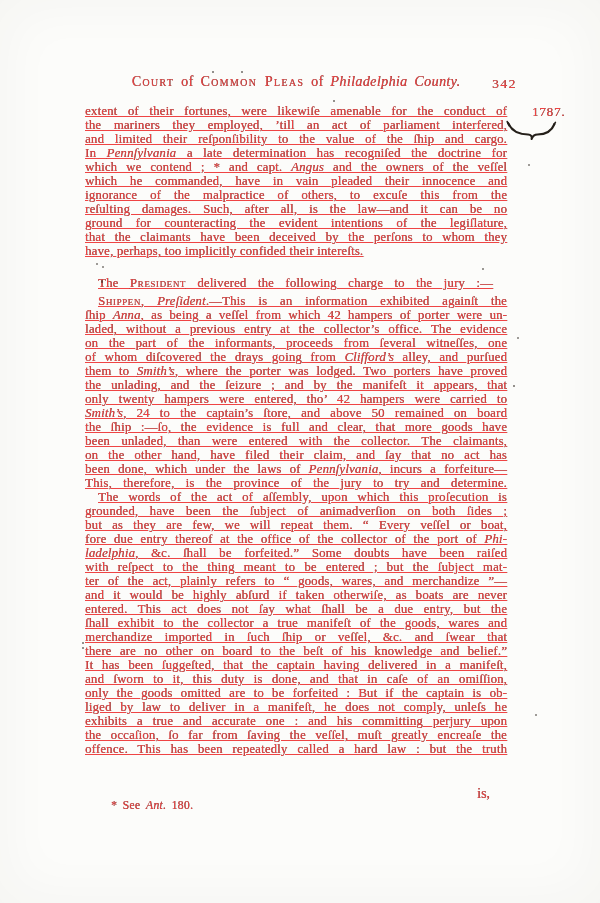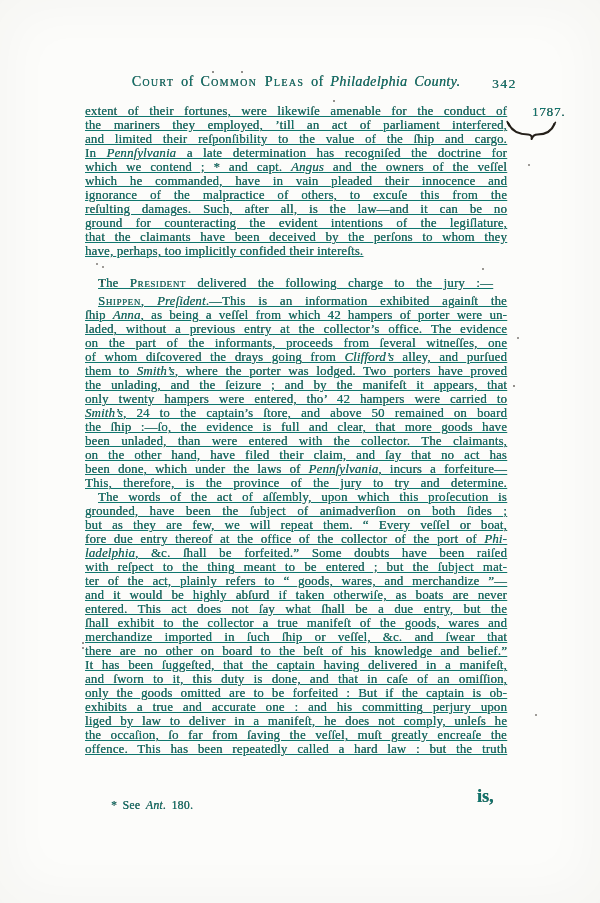--- a/index.html
+++ b/index.html
@@ -5,21 +5,21 @@
   html,body { margin:0; padding:0; }
   body {
     width:600px; height:903px;
     background:#e9e7e2;
     font-family:"Liberation Serif","DejaVu Serif",serif;
   }
   .page {
     position:relative;
     width:600px; height:903px;
     background:#fcfcfa;
-    color:#0f766e;
+    color:#ef4444;
     overflow:hidden;
     box-shadow: inset 0 0 60px rgba(60,50,30,0.04);
   }
   .ink { text-shadow:0.25px 0 0 rgba(27,21,14,0.8); }
 
   
   .header {
     position:absolute; top:74px; left:85px; width:422px;
     text-align:center;
     font-size:14px;
@@ -57,22 +57,21 @@
     text-align:justify;
     text-align-last:justify;
     white-space:normal;
   }
   .line.last { text-align-last:left; }
   .line.indent { text-indent:13px; }
   .line .sc { font-variant:small-caps; letter-spacing:0.6px; }
 
   .catchword {
     position:absolute; top:786px; left:477px;
-    font-size:18px;
-    font-weight:bold;
+    font-size:14px;
   }
   .footnote {
     position:absolute; top:798px; left:111px;
     font-size:11.8px; word-spacing:2px; letter-spacing:0.3px;
   }
 
   
   .speck {
     position:absolute; background:#2b251e; border-radius:50%;
     opacity:0.6;
@@ -138,22 +137,22 @@
         <div class="line">with reſpect to the thing meant to be entered ; but the ſubject mat-</div>
         <div class="line">ter of the act, plainly refers to “ goods, wares, and merchandize ”—</div>
         <div class="line">and it would be highly abſurd if taken otherwiſe, as boats are never</div>
         <div class="line">entered.  This act does not ſay what ſhall be a due entry, but the</div>
         <div class="line">ſhall exhibit to the collector a true manifeſt of the goods, wares and</div>
         <div class="line">merchandize imported in ſuch ſhip or veſſel, &amp;c. and ſwear that</div>
         <div class="line">there are no other on board to the beſt of his knowledge and belief.”</div>
         <div class="line">It has been ſuggeſted, that the captain having delivered in a manifeſt,</div>
         <div class="line">and ſworn to it, this duty is done, and that in caſe of an omiſſion,</div>
         <div class="line">only the goods omitted are to be forfeited :  But if the captain is ob-</div>
+        <div class="line">liged by law to deliver in a manifeſt, he does not comply, unleſs he</div>
         <div class="line">exhibits a true and accurate one :  and his committing perjury upon</div>
-        <div class="line">liged by law to deliver in a manifeſt, he does not comply, unleſs he</div>
         <div class="line">the occaſion, ſo far from ſaving the veſſel, muſt greatly encreaſe the</div>
         <div class="line">offence.  This has been repeatedly called a hard law :  but the truth</div>
       </div>
     </div>
 
   <div class="catchword ink">is,</div>
 
   <div class="footnote ink">* See <i>Ant.</i> 180.</div>
 
   <div class="speck" style="left:96px;top:263px;width:2px;height:2px;"></div>

